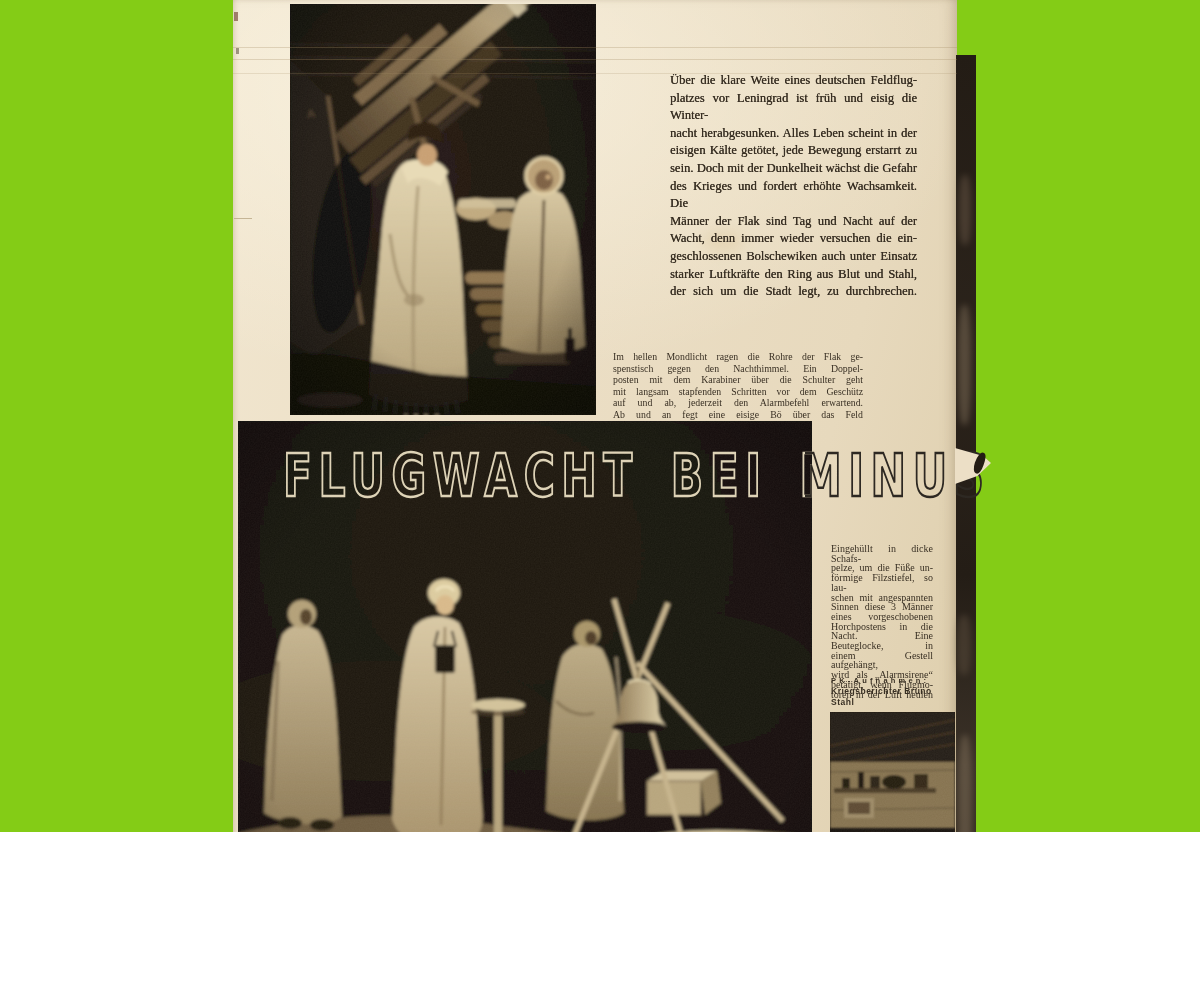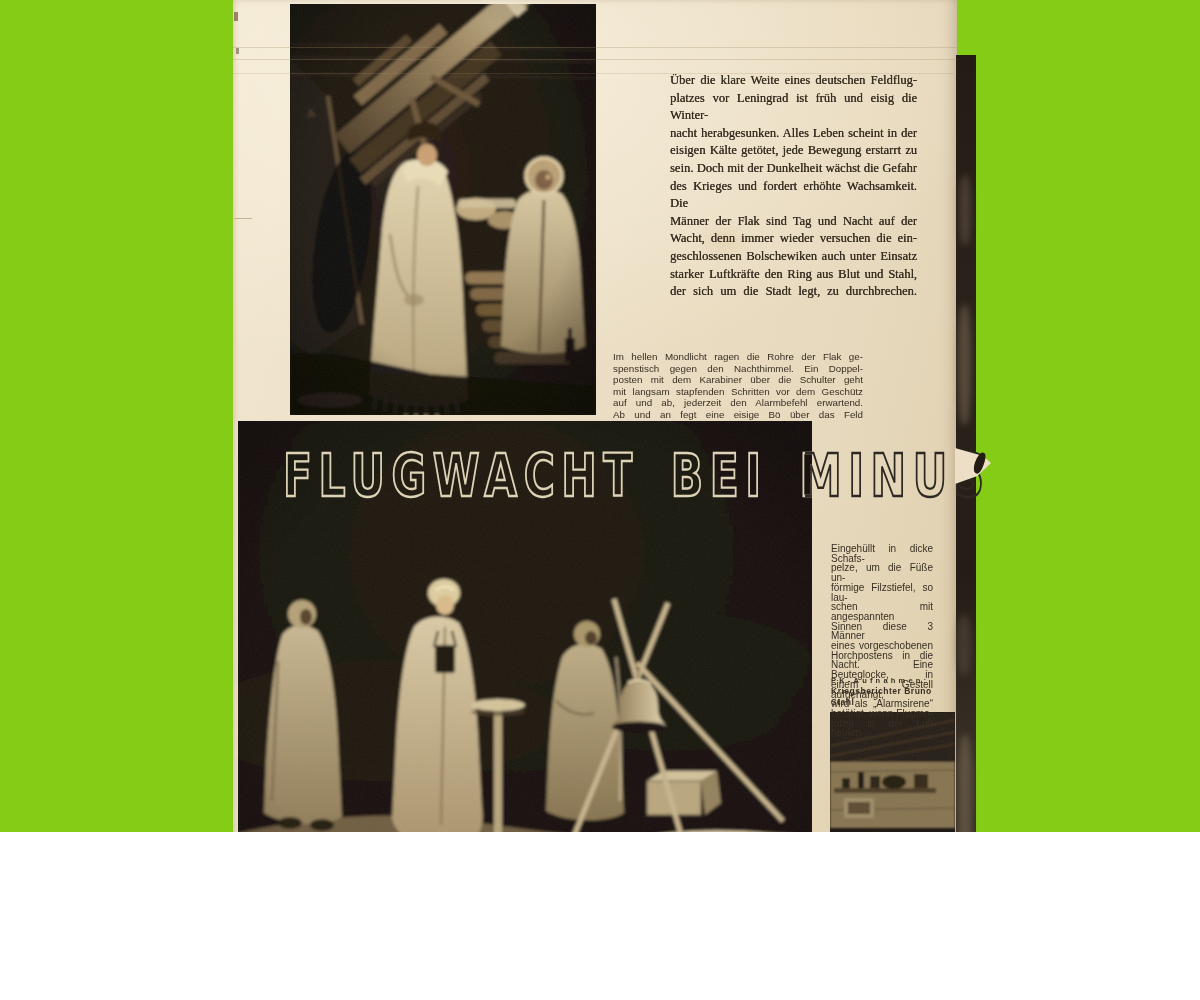--- a/index.html
+++ b/index.html
@@ -29,21 +29,21 @@
         transform:scaleX(0.72);transform-origin:left top;}
   .headline-light{clip-path:inset(-8px 150px -8px -8px);}
   .headline-light span{-webkit-text-stroke:2.4px var(--headline-light,#ded3b7);}
   .headline-dark{clip-path:inset(-8px -30px -8px 522px);}
   .headline-dark span{-webkit-text-stroke:2.4px var(--headline-dark,#2d2822);}
   
   .article{position:absolute;left:437px;top:72px;width:247px;
         font-family:"Liberation Serif",serif;font-size:12.5px;line-height:17.6px;
         color:var(--ink,#382f23);text-align:justify;text-align-last:justify;
         white-space:pre-line;text-shadow:.25px 0 0 currentColor;z-index:3;}
-  .caption{font-family:Liberation Sans, sans-serif;color:var(--ink,#382f23);
+  .caption{font-family:Liberation Serif, serif;color:var(--ink,#382f23);
         text-align:justify;text-align-last:justify;white-space:pre-line;z-index:3;position:absolute;}
   .caption-flak{left:380px;top:351px;width:250px;font-size:9.8px;line-height:11.5px;}
   .caption-listen{left:598px;top:544px;width:102px;font-size:10px;line-height:9.7px;}
   .credit{position:absolute;left:598px;top:676px;color:var(--ink,#382f23);z-index:3;}
   .credit-l1{font-size:7.5px;font-weight:700;letter-spacing:3.2px;line-height:10px;}
   .credit-l2{font-size:8.5px;font-weight:700;letter-spacing:.5px;line-height:11px;}
   
   .edge-strip{position:absolute;left:956px;top:55px;width:20px;height:945px;
         background:linear-gradient(180deg,#231c15 0%, var(--strip,#2b231b) 30%, #241d16 55%, #3a3127 75%, #2a2219 100%);z-index:4;}
   .strip-blob{position:absolute;border-radius:40%;filter:blur(3px);}

